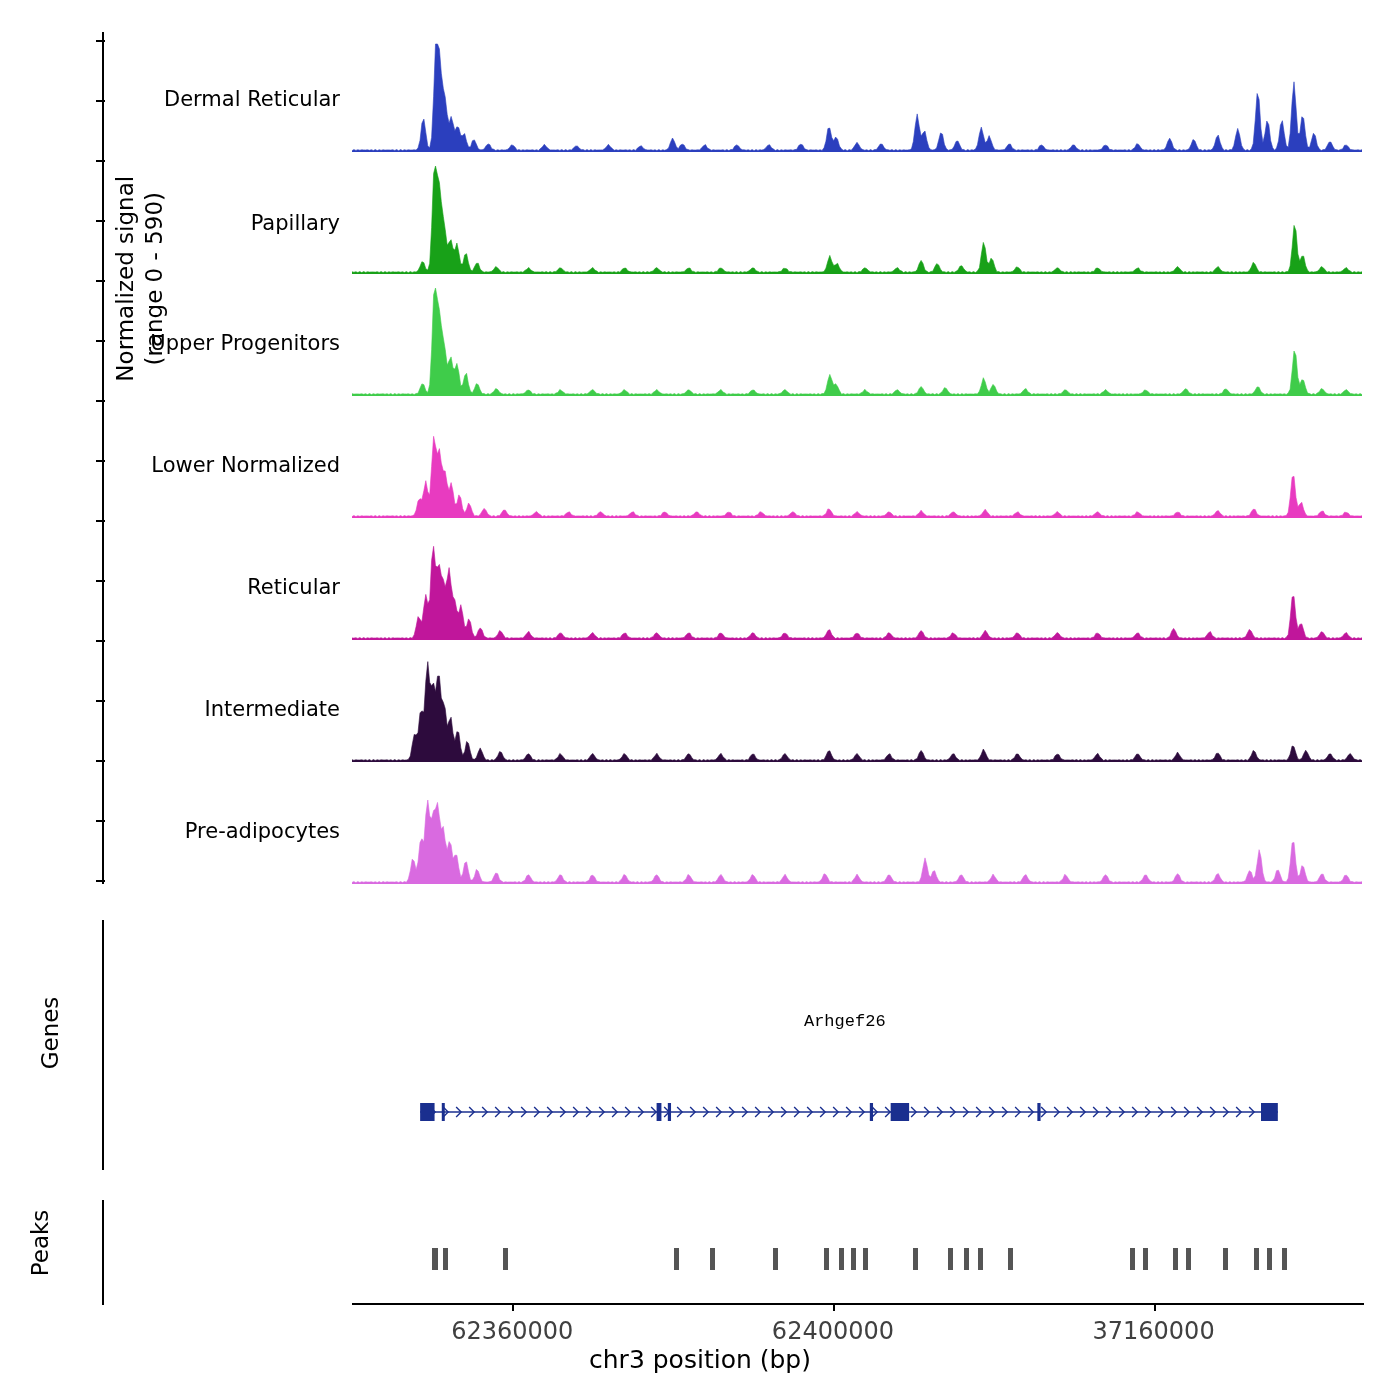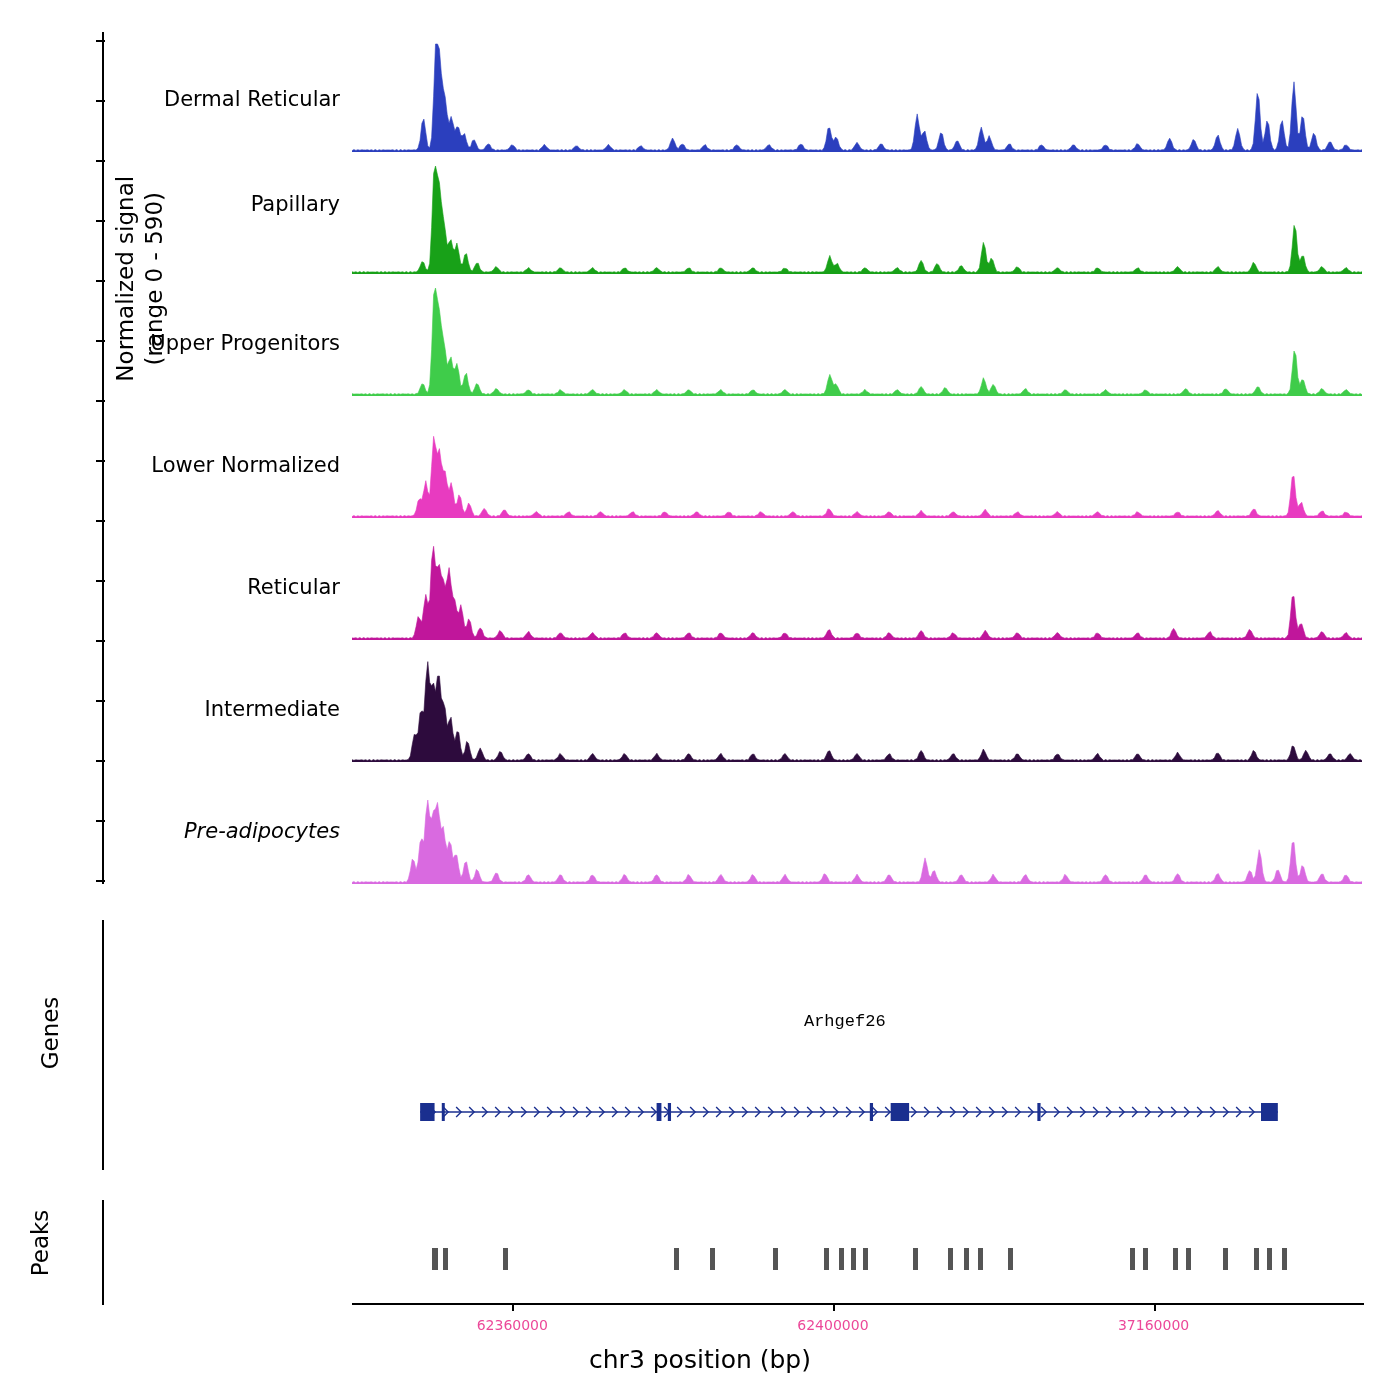--- a/index.html
+++ b/index.html
@@ -109,22 +109,22 @@
   .xtick {
     position: absolute;
     top: 1303px;
     width: 2px;
     height: 8px;
     background: #000000;
   }
   .xticklabel {
     position: absolute;
     top: 1317px;
-    font-size: 14px;
-    color: #ec4899;
+    font-size: 24px;
+    color: #404040;
     transform: translateX(-50%);
     white-space: nowrap;
   }
   .xlabel {
     position: absolute;
     top: 1345px;
     left: 0;
     width: 1400px;
     text-align: center;
     font-size: 25px;
@@ -163,21 +163,21 @@
 
   <div id="tracks">
       <div class="track-row" style="top: 40px; height: 112px;">
         <div class="track-label" style="top: 47.04px;">Dermal Reticular</div>
         <div class="track-plot" style="top: 0px; height: 112px;"><svg width="1010" height="112" viewBox="0 0 1010 112">
             <path d="M0,112 L0.0,110.7 L1.9,109.6 L3.9,110.4 L5.8,109.7 L7.8,110.2 L9.7,109.8 L11.7,109.9 L13.6,110.0 L15.5,109.8 L17.5,110.3 L19.4,109.7 L21.4,110.5 L23.3,109.6 L25.3,110.6 L27.2,109.7 L29.1,110.3 L31.1,109.8 L33.0,110.1 L35.0,109.9 L36.9,109.9 L38.8,110.1 L40.8,109.7 L42.7,110.4 L44.7,109.6 L46.6,110.7 L48.6,109.6 L50.5,110.5 L52.4,109.7 L54.4,110.2 L56.3,109.8 L58.3,110.0 L60.2,110.0 L62.2,109.8 L64.1,110.1 L66.0,107.9 L68.0,100.4 L69.9,83.3 L71.9,79.1 L73.8,92.4 L75.8,105.9 L77.7,107.8 L79.6,97.4 L81.6,56.2 L83.5,4.0 L85.5,4.0 L87.4,9.0 L89.3,33.2 L91.3,48.3 L93.2,56.9 L95.2,74.4 L97.1,83.2 L99.1,76.4 L101.0,83.2 L102.9,90.8 L104.9,86.8 L106.8,87.7 L108.8,95.5 L110.7,95.4 L112.7,93.6 L114.6,101.4 L116.5,106.7 L118.5,107.0 L120.4,100.8 L122.4,99.9 L124.3,104.0 L126.3,108.7 L128.2,109.7 L130.1,109.8 L132.1,109.0 L134.0,105.9 L136.0,103.9 L137.9,104.7 L139.8,108.8 L141.8,109.3 L143.7,110.5 L145.7,109.7 L147.6,110.3 L149.6,109.8 L151.5,110.0 L153.4,109.9 L155.4,109.4 L157.3,108.0 L159.3,104.9 L161.2,105.4 L163.2,107.3 L165.1,110.2 L167.0,109.6 L169.0,110.4 L170.9,109.7 L172.9,110.2 L174.8,109.8 L176.8,110.0 L178.7,110.0 L180.6,109.8 L182.6,110.3 L184.5,109.7 L186.5,110.4 L188.4,108.6 L190.3,107.1 L192.3,104.3 L194.2,106.5 L196.2,108.5 L198.1,109.9 L200.1,109.9 L202.0,109.9 L203.9,110.1 L205.9,109.7 L207.8,110.4 L209.8,109.6 L211.7,110.6 L213.7,109.6 L215.6,110.5 L217.5,109.7 L219.5,109.9 L221.4,108.1 L223.4,106.2 L225.3,106.0 L227.3,107.9 L229.2,109.8 L231.1,109.6 L233.1,110.5 L235.0,109.6 L237.0,110.6 L238.9,109.6 L240.8,110.4 L242.8,109.7 L244.7,110.1 L246.7,109.9 L248.6,109.9 L250.6,109.9 L252.5,108.7 L254.4,106.9 L256.4,104.3 L258.3,106.8 L260.3,108.4 L262.2,110.3 L264.2,109.7 L266.1,110.3 L268.0,109.8 L270.0,110.0 L271.9,110.0 L273.9,109.8 L275.8,110.2 L277.8,109.7 L279.7,110.4 L281.6,109.6 L283.6,110.4 L285.5,108.0 L287.5,106.6 L289.4,105.7 L291.3,108.2 L293.3,109.4 L295.2,109.9 L297.2,110.0 L299.1,109.8 L301.1,110.3 L303.0,109.7 L304.9,110.6 L306.9,109.6 L308.8,110.6 L310.8,109.7 L312.7,110.3 L314.7,109.5 L316.6,107.9 L318.5,102.4 L320.5,98.0 L322.4,101.6 L324.4,106.7 L326.3,108.7 L328.3,105.3 L330.2,104.2 L332.1,105.1 L334.1,109.0 L336.0,109.5 L338.0,110.2 L339.9,109.8 L341.8,110.0 L343.8,110.0 L345.7,109.8 L347.7,109.9 L349.6,107.7 L351.6,105.8 L353.5,104.6 L355.4,108.1 L357.4,109.1 L359.3,110.3 L361.3,109.7 L363.2,110.1 L365.2,109.9 L367.1,109.9 L369.0,110.1 L371.0,109.7 L372.9,110.4 L374.9,109.6 L376.8,110.6 L378.8,109.5 L380.7,109.5 L382.6,106.3 L384.6,104.9 L386.5,105.9 L388.5,108.7 L390.4,109.8 L392.3,109.8 L394.3,110.2 L396.2,109.7 L398.2,110.5 L400.1,109.6 L402.1,110.7 L404.0,109.6 L405.9,110.4 L407.9,109.7 L409.8,110.1 L411.8,109.5 L413.7,107.9 L415.7,105.4 L417.6,104.7 L419.5,107.8 L421.5,109.1 L423.4,110.5 L425.4,109.6 L427.3,110.5 L429.3,109.7 L431.2,110.3 L433.1,109.8 L435.1,110.0 L437.0,109.9 L439.0,109.8 L440.9,110.2 L442.8,109.6 L444.8,109.3 L446.7,105.6 L448.7,104.3 L450.6,104.9 L452.6,108.8 L454.5,109.5 L456.4,110.2 L458.4,109.8 L460.3,109.9 L462.3,110.0 L464.2,109.8 L466.2,110.3 L468.1,109.7 L470.0,110.4 L472.0,107.8 L473.9,101.3 L475.9,88.6 L477.8,88.1 L479.8,97.5 L481.7,100.8 L483.6,97.1 L485.6,99.3 L487.5,106.1 L489.5,109.0 L491.4,110.3 L493.3,109.6 L495.3,110.7 L497.2,109.6 L499.2,110.2 L501.1,108.1 L503.1,105.1 L505.0,102.3 L506.9,104.9 L508.9,108.4 L510.8,109.6 L512.8,110.2 L514.7,109.7 L516.7,110.5 L518.6,109.6 L520.5,110.6 L522.5,109.6 L524.4,109.6 L526.4,106.7 L528.3,104.0 L530.3,104.3 L532.2,107.6 L534.1,109.6 L536.1,109.7 L538.0,110.3 L540.0,109.6 L541.9,110.6 L543.8,109.6 L545.8,110.5 L547.7,109.7 L549.7,110.2 L551.6,109.8 L553.6,110.0 L555.5,110.0 L557.4,109.7 L559.4,109.0 L561.3,101.6 L563.3,85.4 L565.2,73.9 L567.2,86.2 L569.1,96.1 L571.0,93.1 L573.0,91.0 L574.9,100.4 L576.9,107.5 L578.8,109.7 L580.8,110.0 L582.7,109.5 L584.6,108.1 L586.6,100.5 L588.5,93.0 L590.5,94.2 L592.4,104.3 L594.3,108.5 L596.3,110.2 L598.2,109.7 L600.2,109.3 L602.1,106.3 L604.1,101.4 L606.0,101.1 L607.9,105.2 L609.9,109.4 L611.8,109.5 L613.8,110.7 L615.7,109.6 L617.7,110.4 L619.6,109.7 L621.5,110.1 L623.5,109.1 L625.4,104.9 L627.4,94.3 L629.3,87.1 L631.3,94.9 L633.2,102.6 L635.1,101.1 L637.1,95.6 L639.0,100.4 L641.0,106.2 L642.9,109.8 L644.8,109.7 L646.8,110.1 L648.7,109.9 L650.7,109.8 L652.6,109.5 L654.6,106.8 L656.5,104.3 L658.4,104.0 L660.4,108.2 L662.3,109.2 L664.3,110.4 L666.2,109.7 L668.2,110.2 L670.1,109.8 L672.0,110.0 L674.0,110.0 L675.9,109.8 L677.9,110.2 L679.8,109.7 L681.8,110.5 L683.7,109.4 L685.6,109.4 L687.6,105.8 L689.5,105.0 L691.5,106.3 L693.4,109.1 L695.3,109.7 L697.3,109.9 L699.2,110.1 L701.2,109.7 L703.1,110.3 L705.1,109.7 L707.0,110.6 L708.9,109.6 L710.9,110.5 L712.8,109.7 L714.8,110.2 L716.7,109.2 L718.7,107.6 L720.6,104.9 L722.5,105.1 L724.5,108.1 L726.4,109.3 L728.4,110.4 L730.3,109.6 L732.3,110.7 L734.2,109.6 L736.1,110.4 L738.1,109.7 L740.0,110.2 L742.0,109.9 L743.9,109.9 L745.8,110.0 L747.8,109.6 L749.7,109.0 L751.7,105.8 L753.6,105.2 L755.6,106.1 L757.5,109.5 L759.4,109.5 L761.4,110.3 L763.3,109.8 L765.3,110.1 L767.2,109.9 L769.2,109.9 L771.1,110.1 L773.0,109.7 L775.0,110.4 L776.9,109.6 L778.9,110.6 L780.8,109.0 L782.8,107.6 L784.7,103.7 L786.6,104.4 L788.6,107.3 L790.5,109.5 L792.5,110.0 L794.4,109.8 L796.3,110.3 L798.3,109.7 L800.2,110.5 L802.2,109.6 L804.1,110.6 L806.1,109.6 L808.0,110.3 L809.9,109.7 L811.9,109.7 L813.8,107.2 L815.8,101.5 L817.7,98.2 L819.7,102.0 L821.6,108.0 L823.5,109.3 L825.5,110.6 L827.4,109.6 L829.4,110.5 L831.3,109.7 L833.3,110.2 L835.2,109.7 L837.1,108.7 L839.1,104.6 L841.0,99.5 L843.0,101.1 L844.9,106.0 L846.8,109.8 L848.8,109.6 L850.7,110.7 L852.7,109.6 L854.6,110.4 L856.6,109.7 L858.5,110.1 L860.4,109.0 L862.4,105.1 L864.3,97.7 L866.3,95.1 L868.2,102.4 L870.2,107.7 L872.1,110.4 L874.0,109.6 L876.0,110.5 L877.9,109.6 L879.9,109.7 L881.8,105.5 L883.8,95.8 L885.7,88.4 L887.6,94.9 L889.6,105.4 L891.5,109.0 L893.5,110.4 L895.4,109.6 L897.3,110.7 L899.3,108.9 L901.2,103.5 L903.2,80.5 L905.1,53.5 L907.1,59.5 L909.0,89.0 L910.9,102.4 L912.9,93.8 L914.8,81.1 L916.8,84.7 L918.7,100.7 L920.7,107.8 L922.6,110.3 L924.5,108.0 L926.5,100.9 L928.4,85.2 L930.4,80.7 L932.3,93.8 L934.3,105.6 L936.2,107.2 L938.1,93.5 L940.1,61.5 L942.0,41.8 L944.0,67.1 L945.9,93.6 L947.8,93.3 L949.8,76.8 L951.7,78.4 L953.7,95.7 L955.6,106.8 L957.6,107.3 L959.5,100.3 L961.4,93.3 L963.4,95.9 L965.3,105.3 L967.3,108.7 L969.2,110.6 L971.2,109.6 L973.1,109.6 L975.0,106.1 L977.0,102.2 L978.9,102.1 L980.9,106.3 L982.8,109.4 L984.8,109.7 L986.7,110.3 L988.6,109.4 L990.6,109.0 L992.5,105.3 L994.5,105.2 L996.4,106.7 L998.3,109.5 L1000.3,109.7 L1002.2,110.0 L1004.2,110.0 L1006.1,109.8 L1008.1,110.2 L1010.0,109.7 L1010,112 Z" fill="#2b3fbe" stroke="#2b3fbe" stroke-width="0.6"></path>
             <line x1="0" y1="111.5" x2="1010" y2="111.5" stroke="#2b3fbe" stroke-width="1"></line>
           </svg></div>
       </div>
       <div class="track-row" style="top: 162px; height: 112px;">
-        <div class="track-label" style="top: 30px; text-align: right;">Papillary</div>
+        <div class="track-label" style="top: 49px; text-align: right;">Papillary</div>
         <div class="track-plot" style="top: 0px; height: 112px;"><svg width="1010" height="112" viewBox="0 0 1010 112">
             <path d="M0,112 L0.0,109.8 L1.9,110.2 L3.9,109.7 L5.8,110.5 L7.8,109.6 L9.7,110.6 L11.7,109.6 L13.6,110.4 L15.5,109.7 L17.5,110.1 L19.4,109.9 L21.4,109.9 L23.3,110.1 L25.3,109.7 L27.2,110.4 L29.1,109.6 L31.1,110.6 L33.0,109.6 L35.0,110.5 L36.9,109.7 L38.8,110.2 L40.8,109.8 L42.7,110.0 L44.7,110.0 L46.6,109.8 L48.6,110.2 L50.5,109.7 L52.4,110.5 L54.4,109.6 L56.3,110.7 L58.3,109.6 L60.2,110.4 L62.2,109.7 L64.1,110.0 L66.0,108.5 L68.0,104.4 L69.9,99.7 L71.9,100.7 L73.8,106.7 L75.8,108.1 L77.7,101.3 L79.6,65.4 L81.6,11.5 L83.5,4.0 L85.5,13.1 L87.4,20.6 L89.3,39.7 L91.3,54.5 L93.2,67.4 L95.2,83.2 L97.1,80.3 L99.1,77.7 L101.0,86.5 L102.9,88.0 L104.9,81.0 L106.8,90.3 L108.8,101.8 L110.7,102.1 L112.7,92.9 L114.6,91.7 L116.5,100.9 L118.5,107.6 L120.4,109.0 L122.4,105.0 L124.3,101.4 L126.3,101.3 L128.2,107.1 L130.1,109.0 L132.1,110.3 L134.0,109.7 L136.0,110.1 L137.9,109.8 L139.8,109.2 L141.8,107.3 L143.7,104.5 L145.7,106.0 L147.6,107.9 L149.6,110.3 L151.5,109.6 L153.4,110.5 L155.4,109.7 L157.3,110.2 L159.3,109.8 L161.2,110.0 L163.2,110.0 L165.1,109.8 L167.0,110.2 L169.0,109.7 L170.9,110.3 L172.9,108.4 L174.8,107.3 L176.8,105.4 L178.7,107.9 L180.6,109.1 L182.6,110.0 L184.5,109.9 L186.5,109.9 L188.4,110.1 L190.3,109.7 L192.3,110.3 L194.2,109.6 L196.2,110.6 L198.1,109.6 L200.1,110.5 L202.0,109.6 L203.9,109.7 L205.9,107.6 L207.8,105.8 L209.8,106.4 L211.7,108.4 L213.7,109.9 L215.6,109.7 L217.5,110.4 L219.5,109.6 L221.4,110.7 L223.4,109.6 L225.3,110.4 L227.3,109.7 L229.2,110.2 L231.1,109.9 L233.1,109.9 L235.0,109.9 L237.0,108.6 L238.9,107.0 L240.8,105.4 L242.8,108.1 L244.7,109.0 L246.7,110.5 L248.6,109.7 L250.6,110.3 L252.5,109.8 L254.4,110.1 L256.4,109.9 L258.3,109.9 L260.3,110.2 L262.2,109.7 L264.2,110.4 L266.1,109.6 L268.0,110.2 L270.0,107.4 L271.9,106.3 L273.9,106.1 L275.8,108.8 L277.8,109.6 L279.7,109.9 L281.6,110.0 L283.6,109.8 L285.5,110.3 L287.5,109.7 L289.4,110.5 L291.3,109.6 L293.3,110.6 L295.2,109.6 L297.2,110.3 L299.1,109.6 L301.1,108.9 L303.0,106.6 L304.9,105.6 L306.9,107.6 L308.8,109.0 L310.8,110.3 L312.7,109.6 L314.7,110.6 L316.6,109.6 L318.5,110.5 L320.5,109.7 L322.4,110.2 L324.4,109.8 L326.3,110.0 L328.3,110.0 L330.2,109.8 L332.1,109.7 L334.1,107.5 L336.0,106.3 L338.0,106.0 L339.9,109.2 L341.8,109.4 L343.8,110.4 L345.7,109.7 L347.7,110.1 L349.6,109.9 L351.6,109.9 L353.5,110.1 L355.4,109.8 L357.4,110.3 L359.3,109.7 L361.3,110.6 L363.2,109.4 L365.2,109.4 L367.1,106.4 L369.0,106.0 L371.0,107.2 L372.9,109.3 L374.9,109.9 L376.8,109.8 L378.8,110.2 L380.7,109.7 L382.6,110.4 L384.6,109.6 L386.5,110.7 L388.5,109.6 L390.4,110.4 L392.3,109.7 L394.3,110.1 L396.2,109.3 L398.2,107.8 L400.1,105.9 L402.1,106.1 L404.0,108.8 L405.9,109.4 L407.9,110.5 L409.8,109.6 L411.8,110.6 L413.7,109.7 L415.7,110.3 L417.6,109.8 L419.5,110.1 L421.5,109.9 L423.4,109.9 L425.4,110.1 L427.3,109.5 L429.3,109.3 L431.2,106.4 L433.1,106.4 L435.1,107.0 L437.0,109.7 L439.0,109.6 L440.9,110.2 L442.8,109.8 L444.8,110.0 L446.7,110.0 L448.7,109.8 L450.6,110.2 L452.6,109.7 L454.5,110.5 L456.4,109.6 L458.4,110.6 L460.3,109.6 L462.3,110.3 L464.2,109.7 L466.2,110.1 L468.1,109.9 L470.0,109.9 L472.0,109.6 L473.9,106.2 L475.9,99.1 L477.8,93.4 L479.8,99.4 L481.7,103.5 L483.6,102.8 L485.6,101.3 L487.5,105.8 L489.5,108.7 L491.4,109.9 L493.3,110.0 L495.3,109.8 L497.2,110.2 L499.2,109.7 L501.1,110.5 L503.1,109.6 L505.0,110.7 L506.9,109.5 L508.9,109.7 L510.8,107.1 L512.8,105.8 L514.7,106.7 L516.7,108.8 L518.6,109.9 L520.5,109.7 L522.5,110.3 L524.4,109.7 L526.4,110.6 L528.3,109.6 L530.3,110.5 L532.2,109.7 L534.1,110.3 L536.1,109.8 L538.0,110.0 L540.0,109.7 L541.9,108.3 L543.8,106.5 L545.8,105.6 L547.7,108.3 L549.7,109.1 L551.6,110.6 L553.6,109.6 L555.5,110.4 L557.4,109.7 L559.4,110.2 L561.3,109.8 L563.3,109.6 L565.2,107.6 L567.2,101.8 L569.1,98.4 L571.0,101.5 L573.0,108.0 L574.9,109.3 L576.9,110.6 L578.8,109.5 L580.8,109.2 L582.7,105.1 L584.6,101.7 L586.6,102.9 L588.5,107.2 L590.5,109.7 L592.4,109.7 L594.3,110.4 L596.3,109.6 L598.2,110.7 L600.2,109.6 L602.1,110.4 L604.1,109.3 L606.0,108.0 L607.9,104.3 L609.9,103.8 L611.8,106.8 L613.8,109.0 L615.7,110.1 L617.7,109.7 L619.6,110.5 L621.5,109.6 L623.5,110.6 L625.4,109.1 L627.4,105.8 L629.3,92.6 L631.3,80.4 L633.2,86.0 L635.1,99.6 L637.1,101.6 L639.0,96.2 L641.0,98.5 L642.9,104.9 L644.8,109.7 L646.8,109.6 L648.7,110.5 L650.7,109.7 L652.6,110.3 L654.6,109.8 L656.5,110.0 L658.4,109.9 L660.4,109.4 L662.3,108.0 L664.3,104.9 L666.2,105.5 L668.2,107.3 L670.1,110.2 L672.0,109.6 L674.0,110.4 L675.9,109.7 L677.9,110.1 L679.8,109.9 L681.8,109.9 L683.7,110.1 L685.6,109.8 L687.6,110.3 L689.5,109.7 L691.5,110.6 L693.4,109.6 L695.3,110.6 L697.3,109.7 L699.2,110.2 L701.2,109.1 L703.1,107.5 L705.1,105.7 L707.0,106.5 L708.9,109.0 L710.9,109.5 L712.8,110.4 L714.8,109.6 L716.7,110.7 L718.7,109.6 L720.6,110.4 L722.5,109.7 L724.5,110.2 L726.4,109.8 L728.4,110.0 L730.3,110.0 L732.3,109.8 L734.2,110.3 L736.1,109.7 L738.1,110.5 L740.0,109.4 L742.0,109.4 L743.9,106.3 L745.8,106.1 L747.8,107.3 L749.7,109.4 L751.7,109.8 L753.6,109.9 L755.6,110.1 L757.5,109.7 L759.4,110.4 L761.4,109.6 L763.3,110.6 L765.3,109.6 L767.2,110.5 L769.2,109.7 L771.1,110.2 L773.0,109.8 L775.0,110.0 L776.9,110.0 L778.9,109.8 L780.8,109.8 L782.8,107.8 L784.7,106.5 L786.6,105.8 L788.6,109.0 L790.5,109.3 L792.5,110.3 L794.4,109.7 L796.3,110.1 L798.3,109.9 L800.2,109.9 L802.2,110.1 L804.1,109.7 L806.1,110.3 L808.0,109.7 L809.9,110.6 L811.9,109.6 L813.8,110.5 L815.8,109.7 L817.7,110.3 L819.7,109.6 L821.6,109.0 L823.5,106.5 L825.5,104.4 L827.4,106.3 L829.4,108.4 L831.3,110.2 L833.3,109.6 L835.2,110.7 L837.1,109.6 L839.1,110.4 L841.0,109.7 L843.0,110.2 L844.9,109.8 L846.8,109.9 L848.8,110.0 L850.7,109.8 L852.7,110.3 L854.6,109.7 L856.6,110.6 L858.5,109.6 L860.4,110.3 L862.4,107.9 L864.3,105.9 L866.3,104.5 L868.2,107.2 L870.2,109.2 L872.1,109.8 L874.0,110.1 L876.0,109.7 L877.9,110.4 L879.9,109.6 L881.8,110.7 L883.8,109.6 L885.7,110.5 L887.6,109.7 L889.6,110.2 L891.5,109.8 L893.5,110.0 L895.4,109.9 L897.3,108.5 L899.3,105.1 L901.2,100.3 L903.2,102.5 L905.1,106.5 L907.1,110.1 L909.0,109.6 L910.9,110.3 L912.9,109.7 L914.8,110.1 L916.8,109.9 L918.7,109.9 L920.7,110.1 L922.6,109.7 L924.5,110.4 L926.5,109.6 L928.4,110.6 L930.4,109.6 L932.3,110.5 L934.3,109.6 L936.2,109.6 L938.1,104.0 L940.1,85.7 L942.0,63.4 L944.0,68.8 L945.9,92.1 L947.8,99.1 L949.8,94.3 L951.7,94.2 L953.7,103.8 L955.6,108.2 L957.6,110.3 L959.5,109.7 L961.4,110.1 L963.4,109.8 L965.3,109.3 L967.3,107.5 L969.2,104.6 L971.2,105.7 L973.1,107.8 L975.0,110.2 L977.0,109.6 L978.9,110.5 L980.9,109.7 L982.8,110.3 L984.8,109.8 L986.7,110.0 L988.6,109.7 L990.6,108.5 L992.5,106.7 L994.5,105.5 L996.4,108.1 L998.3,109.0 L1000.3,110.6 L1002.2,109.6 L1004.2,110.4 L1006.1,109.7 L1008.1,110.2 L1010.0,109.8 L1010,112 Z" fill="#18a118" stroke="#18a118" stroke-width="0.6"></path>
             <line x1="0" y1="111.5" x2="1010" y2="111.5" stroke="#18a118" stroke-width="1"></line>
           </svg></div>
       </div>
       <div class="track-row" style="top: 284px; height: 112px;">
         <div class="track-label" style="top: 47.04px;">Upper Progenitors</div>
         <div class="track-plot" style="top: 0px; height: 112px;"><svg width="1010" height="112" viewBox="0 0 1010 112">
             <path d="M0,112 L0.0,109.7 L1.9,110.1 L3.9,109.9 L5.8,109.9 L7.8,110.1 L9.7,109.8 L11.7,110.3 L13.6,109.7 L15.5,110.6 L17.5,109.6 L19.4,110.5 L21.4,109.7 L23.3,110.3 L25.3,109.8 L27.2,110.0 L29.1,109.9 L31.1,109.8 L33.0,110.2 L35.0,109.7 L36.9,110.4 L38.8,109.6 L40.8,110.7 L42.7,109.6 L44.7,110.4 L46.6,109.7 L48.6,110.2 L50.5,109.8 L52.4,109.9 L54.4,110.0 L56.3,109.8 L58.3,110.3 L60.2,109.7 L62.2,110.5 L64.1,109.5 L66.0,109.3 L68.0,104.2 L69.9,99.9 L71.9,100.7 L73.8,106.4 L75.8,108.4 L77.7,100.6 L79.6,65.9 L81.6,10.8 L83.5,4.0 L85.5,15.4 L87.4,25.6 L89.3,41.3 L91.3,53.9 L93.2,65.3 L95.2,81.1 L97.1,76.8 L99.1,72.9 L101.0,84.0 L102.9,85.1 L104.9,79.4 L106.8,88.0 L108.8,101.9 L110.7,100.6 L112.7,91.8 L114.6,89.3 L116.5,100.3 L118.5,107.3 L120.4,108.7 L122.4,104.7 L124.3,99.7 L126.3,100.8 L128.2,105.9 L130.1,109.6 L132.1,109.6 L134.0,110.6 L136.0,109.6 L137.9,110.4 L139.8,109.0 L141.8,107.4 L143.7,104.6 L145.7,105.6 L147.6,108.3 L149.6,109.5 L151.5,110.2 L153.4,109.7 L155.4,110.5 L157.3,109.6 L159.3,110.7 L161.2,109.6 L163.2,110.4 L165.1,109.7 L167.0,110.1 L169.0,109.8 L170.9,109.7 L172.9,108.8 L174.8,106.4 L176.8,106.1 L178.7,107.2 L180.6,109.9 L182.6,109.5 L184.5,110.6 L186.5,109.7 L188.4,110.3 L190.3,109.8 L192.3,110.0 L194.2,109.9 L196.2,109.8 L198.1,110.2 L200.1,109.7 L202.0,110.4 L203.9,109.1 L205.9,108.5 L207.8,105.5 L209.8,106.9 L211.7,108.3 L213.7,109.9 L215.6,109.8 L217.5,110.0 L219.5,110.0 L221.4,109.8 L223.4,110.3 L225.3,109.7 L227.3,110.5 L229.2,109.6 L231.1,110.6 L233.1,109.6 L235.0,110.1 L237.0,108.5 L238.9,106.7 L240.8,105.6 L242.8,107.4 L244.7,109.5 L246.7,109.6 L248.6,110.4 L250.6,109.6 L252.5,110.6 L254.4,109.6 L256.4,110.5 L258.3,109.7 L260.3,110.2 L262.2,109.8 L264.2,110.0 L266.1,109.9 L268.0,109.3 L270.0,108.0 L271.9,105.5 L273.9,106.9 L275.8,108.2 L277.8,110.4 L279.7,109.6 L281.6,110.4 L283.6,109.7 L285.5,110.1 L287.5,109.9 L289.4,109.9 L291.3,110.1 L293.3,109.7 L295.2,110.3 L297.2,109.6 L299.1,110.4 L301.1,108.4 L303.0,107.2 L304.9,105.4 L306.9,107.7 L308.8,109.1 L310.8,109.9 L312.7,110.0 L314.7,109.8 L316.6,110.2 L318.5,109.7 L320.5,110.4 L322.4,109.6 L324.4,110.7 L326.3,109.6 L328.3,110.4 L330.2,109.7 L332.1,109.6 L334.1,107.7 L336.0,105.8 L338.0,106.4 L339.9,108.3 L341.8,110.0 L343.8,109.6 L345.7,110.6 L347.7,109.6 L349.6,110.6 L351.6,109.7 L353.5,110.3 L355.4,109.8 L357.4,110.1 L359.3,109.9 L361.3,109.8 L363.2,110.0 L365.2,108.6 L367.1,107.1 L369.0,105.4 L371.0,108.1 L372.9,108.9 L374.9,110.4 L376.8,109.7 L378.8,110.2 L380.7,109.8 L382.6,110.0 L384.6,110.0 L386.5,109.8 L388.5,110.3 L390.4,109.7 L392.3,110.5 L394.3,109.6 L396.2,110.1 L398.2,107.5 L400.1,106.2 L402.1,106.1 L404.0,108.6 L405.9,109.6 L407.9,109.9 L409.8,110.1 L411.8,109.7 L413.7,110.4 L415.7,109.6 L417.6,110.6 L419.5,109.6 L421.5,110.5 L423.4,109.7 L425.4,110.2 L427.3,109.6 L429.3,108.9 L431.2,106.7 L433.1,105.5 L435.1,107.6 L437.0,109.0 L439.0,110.4 L440.9,109.6 L442.8,110.7 L444.8,109.6 L446.7,110.4 L448.7,109.7 L450.6,110.1 L452.6,109.9 L454.5,109.9 L456.4,110.1 L458.4,109.8 L460.3,110.3 L462.3,109.7 L464.2,110.6 L466.2,109.6 L468.1,110.5 L470.0,109.6 L472.0,109.6 L473.9,105.5 L475.9,96.5 L477.8,90.4 L479.8,95.7 L481.7,101.1 L483.6,99.7 L485.6,102.5 L487.5,106.6 L489.5,110.2 L491.4,109.6 L493.3,110.4 L495.3,109.7 L497.2,110.2 L499.2,109.8 L501.1,109.9 L503.1,110.0 L505.0,109.8 L506.9,110.2 L508.9,108.9 L510.8,107.9 L512.8,105.3 L514.7,107.4 L516.7,108.6 L518.6,110.1 L520.5,109.7 L522.5,110.1 L524.4,109.9 L526.4,109.9 L528.3,110.1 L530.3,109.7 L532.2,110.4 L534.1,109.6 L536.1,110.7 L538.0,109.6 L540.0,110.2 L541.9,108.2 L543.8,106.5 L545.8,105.7 L547.7,107.9 L549.7,109.5 L551.6,109.7 L553.6,110.2 L555.5,109.7 L557.4,110.5 L559.4,109.6 L561.3,110.6 L563.3,109.4 L565.2,108.8 L567.2,104.7 L569.1,102.5 L571.0,104.7 L573.0,108.3 L574.9,109.9 L576.9,109.7 L578.8,110.3 L580.8,109.6 L582.7,110.6 L584.6,109.6 L586.6,110.4 L588.5,109.0 L590.5,107.2 L592.4,103.7 L594.3,104.4 L596.3,107.6 L598.2,109.4 L600.2,110.2 L602.1,109.7 L604.1,110.5 L606.0,109.6 L607.9,110.7 L609.9,109.6 L611.8,110.4 L613.8,109.7 L615.7,110.1 L617.7,109.9 L619.6,109.9 L621.5,110.1 L623.5,109.7 L625.4,110.0 L627.4,107.2 L629.3,101.4 L631.3,93.7 L633.2,97.9 L635.1,104.8 L637.1,107.9 L639.0,104.0 L641.0,100.4 L642.9,102.6 L644.8,107.3 L646.8,109.7 L648.7,109.7 L650.7,110.4 L652.6,109.6 L654.6,110.7 L656.5,109.6 L658.4,110.4 L660.4,109.7 L662.3,110.2 L664.3,109.8 L666.2,109.9 L668.2,109.7 L670.1,108.0 L672.0,105.7 L674.0,104.5 L675.9,107.8 L677.9,109.0 L679.8,110.5 L681.8,109.6 L683.7,110.3 L685.6,109.7 L687.6,110.1 L689.5,109.9 L691.5,109.9 L693.4,110.1 L695.3,109.7 L697.3,110.4 L699.2,109.6 L701.2,110.6 L703.1,109.6 L705.1,110.5 L707.0,109.6 L708.9,109.7 L710.9,107.6 L712.8,105.8 L714.8,106.4 L716.7,108.4 L718.7,110.0 L720.6,109.7 L722.5,110.5 L724.5,109.6 L726.4,110.6 L728.4,109.6 L730.3,110.4 L732.3,109.7 L734.2,110.1 L736.1,109.9 L738.1,109.9 L740.0,110.1 L742.0,109.7 L743.9,110.3 L745.8,109.6 L747.8,110.5 L749.7,108.6 L751.7,107.5 L753.6,105.4 L755.6,107.5 L757.5,109.0 L759.4,109.9 L761.4,110.0 L763.3,109.8 L765.3,110.2 L767.2,109.7 L769.2,110.4 L771.1,109.6 L773.0,110.7 L775.0,109.6 L776.9,110.4 L778.9,109.7 L780.8,110.2 L782.8,109.9 L784.7,109.9 L786.6,110.0 L788.6,109.4 L790.5,108.6 L792.5,105.9 L794.4,106.5 L796.3,107.7 L798.3,110.1 L800.2,109.6 L802.2,110.3 L804.1,109.8 L806.1,110.1 L808.0,109.9 L809.9,109.9 L811.9,110.1 L813.8,109.7 L815.8,110.4 L817.7,109.6 L819.7,110.7 L821.6,109.6 L823.5,110.5 L825.5,109.7 L827.4,110.1 L829.4,109.0 L831.3,106.9 L833.3,104.7 L835.2,105.6 L837.1,108.7 L839.1,109.4 L841.0,110.5 L843.0,109.6 L844.9,110.6 L846.8,109.6 L848.8,110.3 L850.7,109.7 L852.7,110.1 L854.6,109.9 L856.6,109.9 L858.5,110.1 L860.4,109.7 L862.4,110.4 L864.3,109.6 L866.3,110.6 L868.2,109.4 L870.2,109.1 L872.1,105.6 L874.0,104.9 L876.0,106.6 L877.9,109.1 L879.9,109.9 L881.8,109.8 L883.8,110.2 L885.7,109.7 L887.6,110.5 L889.6,109.6 L891.5,110.7 L893.5,109.6 L895.4,110.4 L897.3,109.7 L899.3,110.0 L901.2,109.0 L903.2,106.2 L905.1,102.9 L907.1,103.3 L909.0,107.7 L910.9,109.2 L912.9,110.5 L914.8,109.6 L916.8,110.5 L918.7,109.7 L920.7,110.3 L922.6,109.8 L924.5,110.0 L926.5,110.0 L928.4,109.8 L930.4,110.2 L932.3,109.7 L934.3,110.4 L936.2,109.0 L938.1,105.3 L940.1,86.9 L942.0,67.0 L944.0,71.4 L945.9,93.4 L947.8,100.4 L949.8,95.8 L951.7,96.5 L953.7,103.8 L955.6,109.1 L957.6,109.6 L959.5,110.5 L961.4,109.6 L963.4,110.5 L965.3,109.0 L967.3,107.7 L969.2,104.6 L971.2,105.5 L973.1,108.0 L975.0,109.5 L977.0,110.1 L978.9,109.7 L980.9,110.4 L982.8,109.6 L984.8,110.7 L986.7,109.6 L988.6,110.2 L990.6,108.4 L992.5,106.7 L994.5,105.6 L996.4,107.6 L998.3,109.4 L1000.3,109.7 L1002.2,110.2 L1004.2,109.7 L1006.1,110.5 L1008.1,109.6 L1010.0,110.6 L1010,112 Z" fill="#3fcc4a" stroke="#3fcc4a" stroke-width="0.6"></path>
             <line x1="0" y1="111.5" x2="1010" y2="111.5" stroke="#3fcc4a" stroke-width="1"></line>
@@ -197,21 +197,21 @@
             <line x1="0" y1="111.5" x2="1010" y2="111.5" stroke="#c0169b" stroke-width="1"></line>
           </svg></div>
       </div>
       <div class="track-row" style="top: 650px; height: 112px;">
         <div class="track-label" style="top: 47.04px;">Intermediate</div>
         <div class="track-plot" style="top: 0px; height: 112px;"><svg width="1010" height="112" viewBox="0 0 1010 112">
             <path d="M0,112 L0.0,109.7 L1.9,110.3 L3.9,109.8 L5.8,110.0 L7.8,110.0 L9.7,109.8 L11.7,110.2 L13.6,109.7 L15.5,110.4 L17.5,109.6 L19.4,110.7 L21.4,109.6 L23.3,110.4 L25.3,109.7 L27.2,110.2 L29.1,109.8 L31.1,109.9 L33.0,110.0 L35.0,109.8 L36.9,110.3 L38.8,109.7 L40.8,110.6 L42.7,109.6 L44.7,110.6 L46.6,109.7 L48.6,110.3 L50.5,109.8 L52.4,110.1 L54.4,109.9 L56.3,109.4 L58.3,106.1 L60.2,94.8 L62.2,84.4 L64.1,85.1 L66.0,82.6 L68.0,62.9 L69.9,60.9 L71.9,62.1 L73.8,31.2 L75.8,11.6 L77.7,32.4 L79.6,35.7 L81.6,33.1 L83.5,41.7 L85.5,26.2 L87.4,26.0 L89.3,48.0 L91.3,52.3 L93.2,58.4 L95.2,76.0 L97.1,70.9 L99.1,67.2 L101.0,83.3 L102.9,90.8 L104.9,81.7 L106.8,82.5 L108.8,97.9 L110.7,105.2 L112.7,101.6 L114.6,91.5 L116.5,93.4 L118.5,102.3 L120.4,108.7 L122.4,109.3 L124.3,107.6 L126.3,102.1 L128.2,97.9 L130.1,102.0 L132.1,107.1 L134.0,110.1 L136.0,109.6 L137.9,110.7 L139.8,109.6 L141.8,110.3 L143.7,108.7 L145.7,105.9 L147.6,101.6 L149.6,102.6 L151.5,107.1 L153.4,109.2 L155.4,110.3 L157.3,109.7 L159.3,110.6 L161.2,109.6 L163.2,110.5 L165.1,109.7 L167.0,110.3 L169.0,109.7 L170.9,109.7 L172.9,108.1 L174.8,104.8 L176.8,103.8 L178.7,106.0 L180.6,109.5 L182.6,109.5 L184.5,110.7 L186.5,109.6 L188.4,110.4 L190.3,109.7 L192.3,110.2 L194.2,109.8 L196.2,110.0 L198.1,110.0 L200.1,109.8 L202.0,110.2 L203.9,108.8 L205.9,107.2 L207.8,103.4 L209.8,105.2 L211.7,107.5 L213.7,109.9 L215.6,109.7 L217.5,110.1 L219.5,109.9 L221.4,109.9 L223.4,110.1 L225.3,109.7 L227.3,110.4 L229.2,109.6 L231.1,110.7 L233.1,109.6 L235.0,110.2 L237.0,107.9 L238.9,105.2 L240.8,103.4 L242.8,106.3 L244.7,109.0 L246.7,109.7 L248.6,110.2 L250.6,109.7 L252.5,110.5 L254.4,109.6 L256.4,110.6 L258.3,109.6 L260.3,110.4 L262.2,109.7 L264.2,110.1 L266.1,109.8 L268.0,109.1 L270.0,106.8 L271.9,103.5 L273.9,104.9 L275.8,107.5 L277.8,110.2 L279.7,109.6 L281.6,110.5 L283.6,109.7 L285.5,110.3 L287.5,109.8 L289.4,110.0 L291.3,110.0 L293.3,109.8 L295.2,110.2 L297.2,109.7 L299.1,110.2 L301.1,107.9 L303.0,105.7 L304.9,103.2 L306.9,106.6 L308.8,108.7 L310.8,110.0 L312.7,109.8 L314.7,109.9 L316.6,110.1 L318.5,109.8 L320.5,110.3 L322.4,109.7 L324.4,110.6 L326.3,109.6 L328.3,110.6 L330.2,109.6 L332.1,109.5 L334.1,106.5 L336.0,103.8 L338.0,104.5 L339.9,107.7 L341.8,109.7 L343.8,109.7 L345.7,110.4 L347.7,109.6 L349.6,110.7 L351.6,109.6 L353.5,110.4 L355.4,109.7 L357.4,110.2 L359.3,109.8 L361.3,109.9 L363.2,109.7 L365.2,108.1 L367.1,105.3 L369.0,103.3 L371.0,106.7 L372.9,108.6 L374.9,110.5 L376.8,109.6 L378.8,110.3 L380.7,109.7 L382.6,110.1 L384.6,109.9 L386.5,109.9 L388.5,110.1 L390.4,109.7 L392.3,110.4 L394.3,109.6 L396.2,109.9 L398.2,106.4 L400.1,104.3 L402.1,104.2 L404.0,108.0 L405.9,109.4 L407.9,110.0 L409.8,110.0 L411.8,109.8 L413.7,110.2 L415.7,109.7 L417.6,110.5 L419.5,109.6 L421.5,110.6 L423.4,109.6 L425.4,110.4 L427.3,109.5 L429.3,108.4 L431.2,105.0 L433.1,103.5 L435.1,106.2 L437.0,108.7 L439.0,110.2 L440.9,109.6 L442.8,110.6 L444.8,109.6 L446.7,110.5 L448.7,109.7 L450.6,110.3 L452.6,109.8 L454.5,110.0 L456.4,110.0 L458.4,109.8 L460.3,110.2 L462.3,109.7 L464.2,110.4 L466.2,109.6 L468.1,110.7 L470.0,109.6 L472.0,109.7 L473.9,105.9 L475.9,101.5 L477.8,100.8 L479.8,105.6 L481.7,109.1 L483.6,109.7 L485.6,110.3 L487.5,109.7 L489.5,110.6 L491.4,109.6 L493.3,110.6 L495.3,109.7 L497.2,110.3 L499.2,109.6 L501.1,108.7 L503.1,105.5 L505.0,103.4 L506.9,105.8 L508.9,108.4 L510.8,110.2 L512.8,109.6 L514.7,110.7 L516.7,109.6 L518.6,110.5 L520.5,109.7 L522.5,110.2 L524.4,109.8 L526.4,110.0 L528.3,110.0 L530.3,109.7 L532.2,109.7 L534.1,107.0 L536.1,104.7 L538.0,103.7 L540.0,107.9 L541.9,109.1 L543.8,110.3 L545.8,109.7 L547.7,110.1 L549.7,109.9 L551.6,109.9 L553.6,110.1 L555.5,109.7 L557.4,110.4 L559.4,109.6 L561.3,110.6 L563.3,109.3 L565.2,108.5 L567.2,103.2 L569.1,100.5 L571.0,103.1 L573.0,107.9 L574.9,109.7 L576.9,109.8 L578.8,110.2 L580.8,109.7 L582.7,110.5 L584.6,109.6 L586.6,110.7 L588.5,109.6 L590.5,110.4 L592.4,109.7 L594.3,110.1 L596.3,109.3 L598.2,107.3 L600.2,104.2 L602.1,103.8 L604.1,107.5 L606.0,109.1 L607.9,110.5 L609.9,109.6 L611.8,110.5 L613.8,109.7 L615.7,110.3 L617.7,109.8 L619.6,110.0 L621.5,109.9 L623.5,109.8 L625.4,110.0 L627.4,108.1 L629.3,104.3 L631.3,99.0 L633.2,102.3 L635.1,106.6 L637.1,109.9 L639.0,109.7 L641.0,110.2 L642.9,109.8 L644.8,110.0 L646.8,110.0 L648.7,109.8 L650.7,110.3 L652.6,109.7 L654.6,110.5 L656.5,109.6 L658.4,110.5 L660.4,109.1 L662.3,107.7 L664.3,104.0 L666.2,104.1 L668.2,107.1 L670.1,109.3 L672.0,110.1 L674.0,109.7 L675.9,110.4 L677.9,109.6 L679.8,110.7 L681.8,109.6 L683.7,110.5 L685.6,109.7 L687.6,110.2 L689.5,109.8 L691.5,110.0 L693.4,110.0 L695.3,109.8 L697.3,110.2 L699.2,109.6 L701.2,109.5 L703.1,105.8 L705.1,104.2 L707.0,104.7 L708.9,108.6 L710.9,109.4 L712.8,110.1 L714.8,109.9 L716.7,109.9 L718.7,110.1 L720.6,109.7 L722.5,110.3 L724.5,109.6 L726.4,110.6 L728.4,109.6 L730.3,110.5 L732.3,109.7 L734.2,110.3 L736.1,109.8 L738.1,110.0 L740.0,109.7 L742.0,108.0 L743.9,105.2 L745.8,103.3 L747.8,106.7 L749.7,108.6 L751.7,110.6 L753.6,109.6 L755.6,110.4 L757.5,109.7 L759.4,110.1 L761.4,109.9 L763.3,109.9 L765.3,110.1 L767.2,109.8 L769.2,110.3 L771.1,109.7 L773.0,110.6 L775.0,109.6 L776.9,110.6 L778.9,109.6 L780.8,109.7 L782.8,106.9 L784.7,104.1 L786.6,104.2 L788.6,107.3 L790.5,109.6 L792.5,109.7 L794.4,110.4 L796.3,109.6 L798.3,110.7 L800.2,109.6 L802.2,110.4 L804.1,109.7 L806.1,110.2 L808.0,109.8 L809.9,110.0 L811.9,110.0 L813.8,109.8 L815.8,110.3 L817.7,109.7 L819.7,110.3 L821.6,108.2 L823.5,105.8 L825.5,102.1 L827.4,104.9 L829.4,108.0 L831.3,109.8 L833.3,109.9 L835.2,109.9 L837.1,110.1 L839.1,109.7 L841.0,110.4 L843.0,109.6 L844.9,110.6 L846.8,109.6 L848.8,110.5 L850.7,109.7 L852.7,110.2 L854.6,109.8 L856.6,110.0 L858.5,110.0 L860.4,109.4 L862.4,107.8 L864.3,103.5 L866.3,103.2 L868.2,105.7 L870.2,109.7 L872.1,109.5 L874.0,110.4 L876.0,109.7 L877.9,110.1 L879.9,109.9 L881.8,109.9 L883.8,110.1 L885.7,109.7 L887.6,110.3 L889.6,109.7 L891.5,110.6 L893.5,109.6 L895.4,110.4 L897.3,108.4 L899.3,105.2 L901.2,100.4 L903.2,102.1 L905.1,106.9 L907.1,109.3 L909.0,110.1 L910.9,109.7 L912.9,110.4 L914.8,109.6 L916.8,110.7 L918.7,109.6 L920.7,110.4 L922.6,109.7 L924.5,110.2 L926.5,109.8 L928.4,109.9 L930.4,110.0 L932.3,109.8 L934.3,110.2 L936.2,108.4 L938.1,104.3 L940.1,96.0 L942.0,96.8 L944.0,103.3 L945.9,108.9 L947.8,109.4 L949.8,108.3 L951.7,103.9 L953.7,100.2 L955.6,103.0 L957.6,107.3 L959.5,110.0 L961.4,109.6 L963.4,110.7 L965.3,109.6 L967.3,110.5 L969.2,109.7 L971.2,110.1 L973.1,109.2 L975.0,107.3 L977.0,104.1 L978.9,103.9 L980.9,107.6 L982.8,109.1 L984.8,110.5 L986.7,109.6 L988.6,110.6 L990.6,109.6 L992.5,110.0 L994.5,107.9 L996.4,105.1 L998.3,103.5 L1000.3,106.2 L1002.2,109.1 L1004.2,109.6 L1006.1,110.3 L1008.1,109.6 L1010.0,110.6 L1010,112 Z" fill="#2d0b3d" stroke="#2d0b3d" stroke-width="0.6"></path>
             <line x1="0" y1="111.5" x2="1010" y2="111.5" stroke="#2d0b3d" stroke-width="1"></line>
           </svg></div>
       </div>
-      <div class="track-row" style="top: 772px; height: 112px; font-style: italic;">
+      <div class="track-row" style="top: 772px; height: 112px;">
         <div class="track-label" style="top: 47.04px;">Pre-adipocytes</div>
         <div class="track-plot" style="top: 0px; height: 112px;"><svg width="1010" height="112" viewBox="0 0 1010 112">
             <path d="M0,112 L0.0,110.4 L1.9,109.6 L3.9,110.7 L5.8,109.6 L7.8,110.5 L9.7,109.7 L11.7,110.2 L13.6,109.8 L15.5,110.0 L17.5,110.0 L19.4,109.8 L21.4,110.3 L23.3,109.7 L25.3,110.5 L27.2,109.6 L29.1,110.6 L31.1,109.6 L33.0,110.3 L35.0,109.7 L36.9,110.1 L38.8,109.9 L40.8,109.9 L42.7,110.1 L44.7,109.7 L46.6,110.4 L48.6,109.6 L50.5,110.6 L52.4,109.6 L54.4,110.2 L56.3,107.0 L58.3,98.7 L60.2,87.2 L62.2,89.3 L64.1,97.8 L66.0,90.1 L68.0,70.5 L69.9,66.8 L71.9,69.8 L73.8,43.1 L75.8,28.0 L77.7,44.1 L79.6,46.5 L81.6,38.5 L83.5,37.0 L85.5,30.4 L87.4,44.9 L89.3,57.2 L91.3,54.4 L93.2,68.9 L95.2,77.7 L97.1,69.6 L99.1,72.9 L101.0,86.6 L102.9,83.2 L104.9,83.3 L106.8,95.8 L108.8,105.2 L110.7,101.7 L112.7,91.1 L114.6,89.9 L116.5,99.6 L118.5,108.0 L120.4,108.0 L122.4,104.5 L124.3,97.4 L126.3,99.3 L128.2,105.0 L130.1,109.3 L132.1,109.8 L134.0,109.9 L136.0,110.0 L137.9,109.6 L139.8,109.0 L141.8,104.6 L143.7,101.1 L145.7,101.7 L147.6,107.5 L149.6,109.1 L151.5,110.3 L153.4,109.8 L155.4,110.1 L157.3,109.9 L159.3,109.9 L161.2,110.1 L163.2,109.7 L165.1,110.4 L167.0,109.6 L169.0,110.6 L170.9,109.3 L172.9,108.3 L174.8,103.8 L176.8,102.8 L178.7,105.5 L180.6,108.8 L182.6,109.9 L184.5,109.8 L186.5,110.2 L188.4,109.7 L190.3,110.5 L192.3,109.6 L194.2,110.6 L196.2,109.6 L198.1,110.4 L200.1,109.7 L202.0,110.0 L203.9,108.9 L205.9,106.0 L207.8,102.8 L209.8,103.5 L211.7,107.9 L213.7,109.2 L215.6,110.6 L217.5,109.6 L219.5,110.5 L221.4,109.7 L223.4,110.2 L225.3,109.8 L227.3,110.0 L229.2,110.0 L231.1,109.8 L233.1,110.2 L235.0,109.3 L237.0,108.3 L238.9,103.8 L240.8,103.2 L242.8,105.3 L244.7,109.2 L246.7,109.6 L248.6,110.1 L250.6,109.9 L252.5,109.9 L254.4,110.1 L256.4,109.8 L258.3,110.3 L260.3,109.7 L262.2,110.6 L264.2,109.6 L266.1,110.5 L268.0,108.7 L270.0,106.4 L271.9,102.5 L273.9,103.7 L275.8,107.4 L277.8,109.4 L279.7,110.1 L281.6,109.7 L283.6,110.4 L285.5,109.6 L287.5,110.7 L289.4,109.6 L291.3,110.4 L293.3,109.7 L295.2,110.2 L297.2,109.8 L299.1,109.6 L301.1,108.0 L303.0,104.0 L304.9,102.8 L306.9,105.3 L308.8,109.3 L310.8,109.5 L312.7,110.6 L314.7,109.7 L316.6,110.3 L318.5,109.7 L320.5,110.1 L322.4,109.9 L324.4,109.9 L326.3,110.1 L328.3,109.7 L330.2,110.3 L332.1,108.7 L334.1,106.9 L336.0,102.4 L338.0,104.1 L339.9,107.1 L341.8,109.7 L343.8,109.8 L345.7,110.0 L347.7,110.0 L349.6,109.8 L351.6,110.2 L353.5,109.7 L355.4,110.5 L357.4,109.6 L359.3,110.6 L361.3,109.6 L363.2,110.0 L365.2,107.7 L367.1,104.4 L369.0,102.4 L371.0,105.4 L372.9,108.9 L374.9,109.6 L376.8,110.3 L378.8,109.7 L380.7,110.6 L382.6,109.6 L384.6,110.5 L386.5,109.7 L388.5,110.3 L390.4,109.8 L392.3,110.0 L394.3,109.9 L396.2,109.0 L398.2,106.5 L400.1,102.5 L402.1,104.0 L404.0,107.0 L405.9,110.2 L407.9,109.6 L409.8,110.4 L411.8,109.7 L413.7,110.2 L415.7,109.9 L417.6,109.9 L419.5,110.1 L421.5,109.8 L423.4,110.3 L425.4,109.6 L427.3,110.2 L429.3,107.7 L431.2,104.9 L433.1,102.2 L435.1,105.8 L437.0,108.5 L439.0,109.9 L440.9,109.9 L442.8,109.9 L444.8,110.1 L446.7,109.7 L448.7,110.4 L450.6,109.6 L452.6,110.7 L454.5,109.6 L456.4,110.5 L458.4,109.7 L460.3,110.2 L462.3,109.8 L464.2,110.0 L466.2,109.9 L468.1,109.0 L470.0,106.6 L472.0,101.8 L473.9,102.7 L475.9,106.1 L477.8,109.9 L479.8,109.6 L481.7,110.3 L483.6,109.7 L485.6,110.1 L487.5,109.9 L489.5,109.9 L491.4,110.1 L493.3,109.7 L495.3,110.4 L497.2,109.6 L499.2,110.4 L501.1,108.0 L503.1,105.4 L505.0,102.1 L506.9,105.1 L508.9,108.2 L510.8,109.8 L512.8,110.0 L514.7,109.8 L516.7,110.2 L518.6,109.7 L520.5,110.5 L522.5,109.6 L524.4,110.7 L526.4,109.6 L528.3,110.4 L530.3,109.7 L532.2,109.5 L534.1,106.8 L536.1,103.1 L538.0,103.2 L540.0,106.6 L541.9,109.6 L543.8,109.6 L545.8,110.6 L547.7,109.6 L549.7,110.5 L551.6,109.7 L553.6,110.3 L555.5,109.8 L557.4,110.0 L559.4,110.0 L561.3,109.8 L563.3,110.2 L565.2,109.7 L567.2,109.8 L569.1,105.2 L571.0,95.6 L573.0,85.9 L574.9,93.3 L576.9,103.2 L578.8,105.0 L580.8,99.6 L582.7,98.7 L584.6,104.4 L586.6,108.5 L588.5,110.1 L590.5,109.7 L592.4,110.5 L594.3,109.6 L596.3,110.6 L598.2,109.7 L600.2,110.3 L602.1,109.7 L604.1,109.6 L606.0,107.3 L607.9,103.5 L609.9,102.9 L611.8,106.0 L613.8,109.5 L615.7,109.5 L617.7,110.7 L619.6,109.6 L621.5,110.5 L623.5,109.7 L625.4,110.2 L627.4,109.8 L629.3,110.0 L631.3,110.0 L633.2,109.8 L635.1,110.1 L637.1,108.4 L639.0,106.0 L641.0,102.1 L642.9,104.9 L644.8,107.6 L646.8,110.0 L648.7,109.7 L650.7,110.1 L652.6,109.9 L654.6,109.9 L656.5,110.1 L658.4,109.7 L660.4,110.3 L662.3,109.6 L664.3,110.6 L666.2,109.6 L668.2,110.0 L670.1,107.1 L672.0,103.9 L674.0,102.6 L675.9,106.2 L677.9,109.1 L679.8,109.7 L681.8,110.2 L683.7,109.7 L685.6,110.5 L687.6,109.6 L689.5,110.7 L691.5,109.6 L693.4,110.4 L695.3,109.7 L697.3,110.1 L699.2,109.9 L701.2,109.9 L703.1,110.1 L705.1,109.8 L707.0,110.2 L708.9,108.7 L710.9,106.7 L712.8,102.3 L714.8,104.3 L716.7,107.2 L718.7,109.8 L720.6,109.7 L722.5,110.0 L724.5,109.9 L726.4,109.8 L728.4,110.2 L730.3,109.7 L732.3,110.4 L734.2,109.6 L736.1,110.7 L738.1,109.6 L740.0,110.4 L742.0,109.7 L743.9,110.2 L745.8,109.8 L747.8,109.7 L749.7,108.3 L751.7,104.4 L753.6,102.7 L755.6,104.8 L757.5,109.1 L759.4,109.4 L761.4,110.6 L763.3,109.7 L765.3,110.3 L767.2,109.7 L769.2,110.1 L771.1,109.9 L773.0,109.9 L775.0,110.1 L776.9,109.7 L778.9,110.4 L780.8,109.6 L782.8,110.6 L784.7,109.6 L786.6,110.4 L788.6,109.1 L790.5,107.3 L792.5,103.2 L794.4,103.0 L796.3,106.6 L798.3,109.0 L800.2,110.1 L802.2,109.7 L804.1,110.5 L806.1,109.6 L808.0,110.6 L809.9,109.6 L811.9,110.4 L813.8,109.7 L815.8,110.1 L817.7,109.9 L819.7,109.7 L821.6,108.5 L823.5,104.3 L825.5,101.7 L827.4,103.4 L829.4,108.6 L831.3,109.3 L833.3,110.5 L835.2,109.7 L837.1,110.3 L839.1,109.8 L841.0,110.0 L843.0,110.0 L844.9,109.8 L846.8,110.2 L848.8,109.7 L850.7,110.4 L852.7,109.6 L854.6,110.7 L856.6,109.6 L858.5,110.4 L860.4,109.2 L862.4,107.4 L864.3,102.8 L866.3,101.6 L868.2,105.5 L870.2,108.6 L872.1,110.2 L874.0,109.7 L876.0,110.6 L877.9,109.6 L879.9,110.6 L881.8,109.7 L883.8,110.3 L885.7,109.8 L887.6,110.1 L889.6,109.9 L891.5,109.6 L893.5,108.4 L895.4,103.1 L897.3,98.7 L899.3,100.2 L901.2,106.6 L903.2,103.9 L905.1,91.5 L907.1,77.7 L909.0,85.3 L910.9,101.0 L912.9,108.5 L914.8,109.9 L916.8,109.8 L918.7,110.2 L920.7,108.9 L922.6,106.1 L924.5,98.7 L926.5,98.2 L928.4,103.2 L930.4,108.8 L932.3,109.6 L934.3,109.7 L936.2,106.2 L938.1,92.1 L940.1,71.0 L942.0,70.4 L944.0,92.1 L945.9,104.2 L947.8,102.7 L949.8,93.7 L951.7,95.1 L953.7,102.8 L955.6,108.8 L957.6,109.7 L959.5,110.0 L961.4,110.0 L963.4,109.7 L965.3,109.2 L967.3,105.5 L969.2,102.3 L971.2,102.2 L973.1,107.6 L975.0,109.1 L977.0,110.3 L978.9,109.7 L980.9,110.1 L982.8,109.9 L984.8,109.9 L986.7,110.0 L988.6,109.4 L990.6,108.0 L992.5,103.6 L994.5,103.2 L996.4,105.5 L998.3,109.5 L1000.3,109.5 L1002.2,110.3 L1004.2,109.8 L1006.1,110.0 L1008.1,110.0 L1010.0,109.8 L1010,112 Z" fill="#d96ae0" stroke="#d96ae0" stroke-width="0.6"></path>
             <line x1="0" y1="111.5" x2="1010" y2="111.5" stroke="#d96ae0" stroke-width="1"></line>
           </svg></div>
       </div>
     </div>
 
   <div id="gene-panel">
       <div class="gene-name" style="left: 803.984px; top: 1012px; font-family: Liberation Mono, monospace;">Arhgef26</div>

